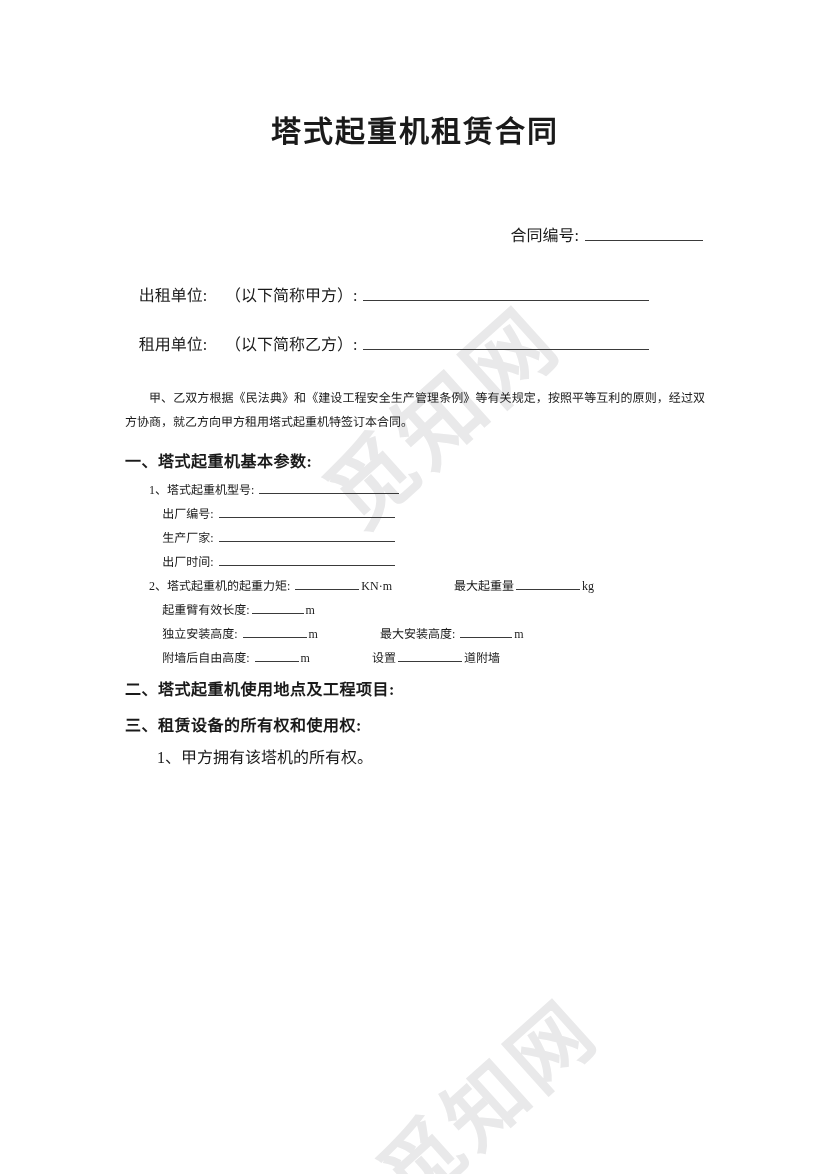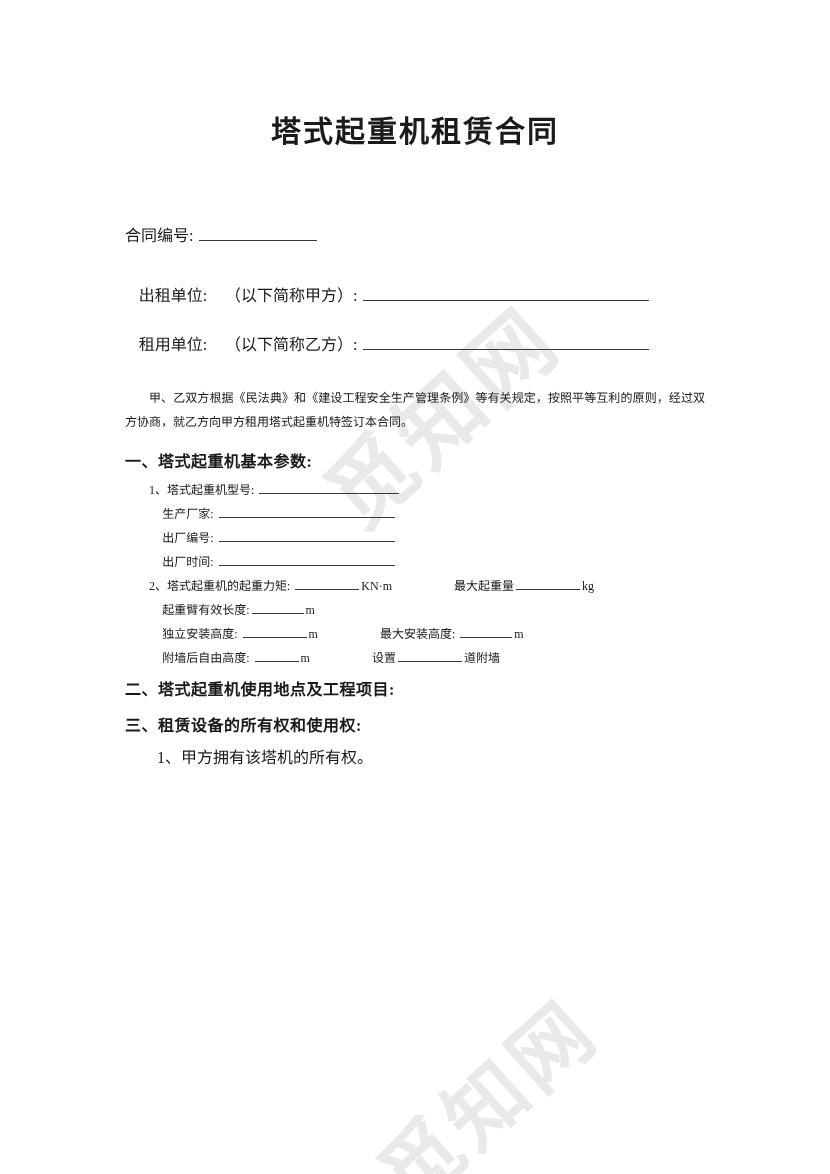--- a/index.html
+++ b/index.html
@@ -67,21 +67,21 @@
     font-weight: 700;
     letter-spacing: 2px;
     margin: 0;
     padding-top: 112px;
     line-height: 1.3;
     font-family: "Liberation Serif", "DejaVu Serif", serif;
   }
 
   .contract-no-row {
     margin-top: 72px;
-    text-align: left;
+    text-align: right;
     font-size: 16px;
     line-height: 1.6;
   }
 
   .party-block {
     margin-top: 34px;
   }
   .party-line {
     font-size: 16px;
     line-height: 1.6;
@@ -186,26 +186,26 @@
     <p class="preamble">甲、乙双方根据《民法典》和《建设工程安全生产管理条例》等有关规定，按照平等互利的原则，经过双方协商，就乙方向甲方租用塔式起重机特签订本合同。</p>
 
     <div class="section-heading">一、塔式起重机基本参数:</div>
 
     <div class="item">
       <span>1、塔式起重机型号:</span>
       <span class="blank blank-md"></span>
     </div>
 
     <div class="item item-indent">
+      <span>出厂编号:</span>
+      <span class="blank blank-lg"></span>
+    </div>
+
+    <div class="item item-indent">
       <span>生产厂家:</span>
-      <span class="blank blank-lg"></span>
-    </div>
-
-    <div class="item item-indent">
-      <span>出厂编号:</span>
       <span class="blank blank-lg"></span>
     </div>
 
     <div class="item item-indent">
       <span>出厂时间:</span>
       <span class="blank blank-lg"></span>
     </div>
 
     <div class="item">
       <span>2、塔式起重机的起重力矩:</span>

